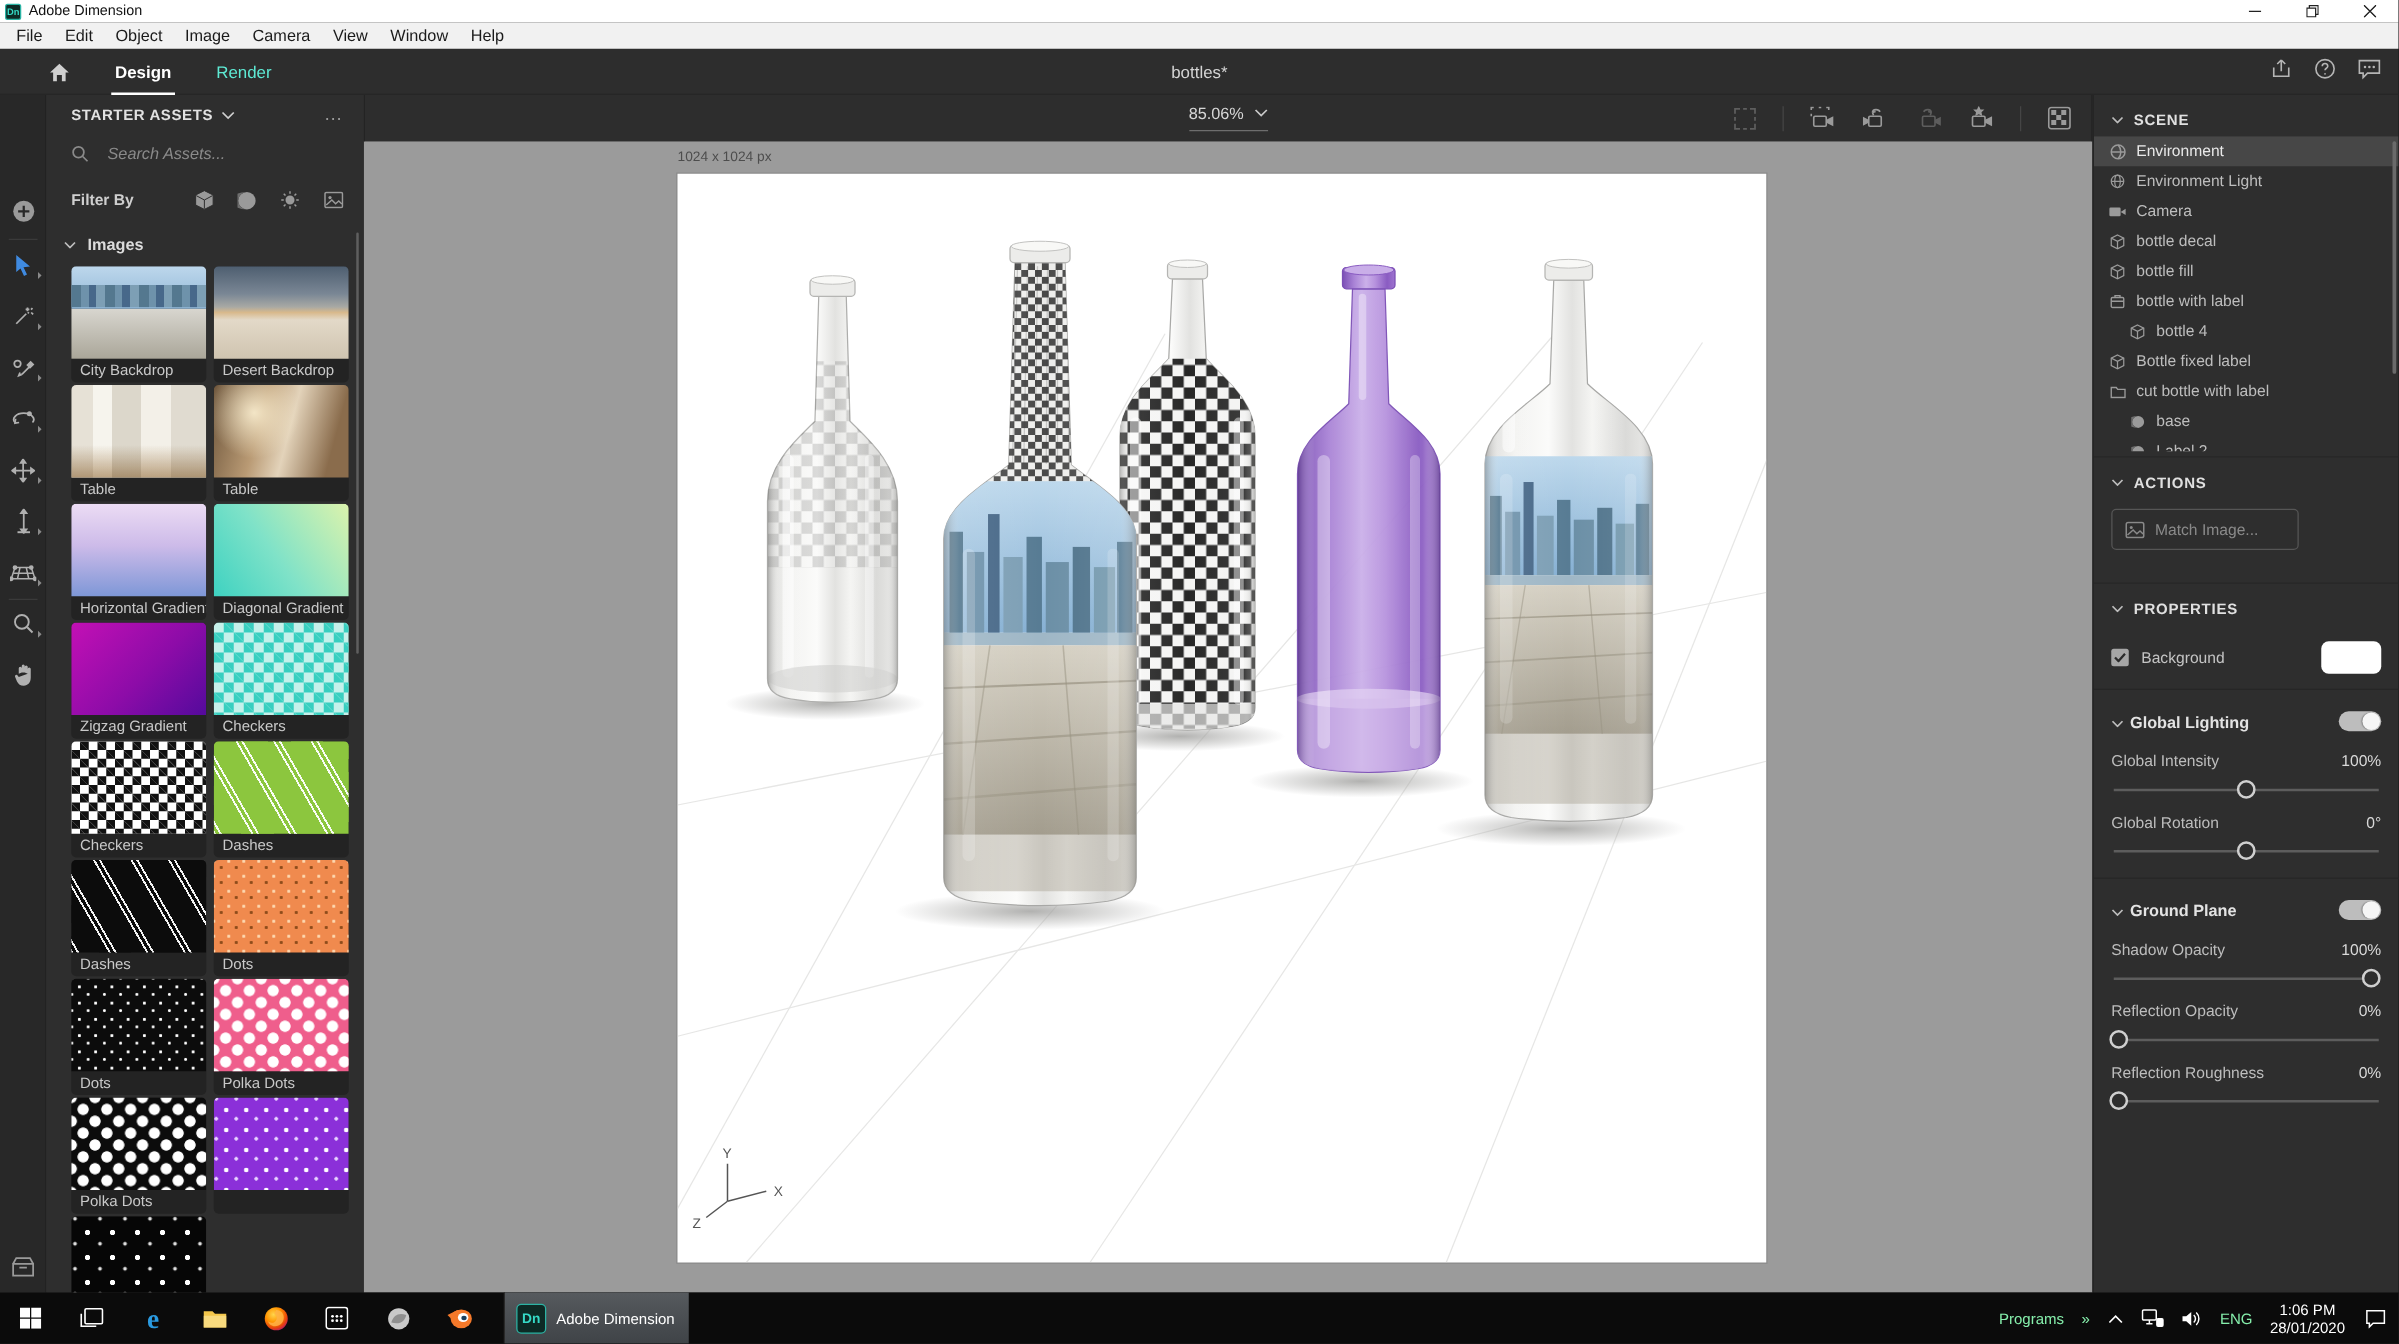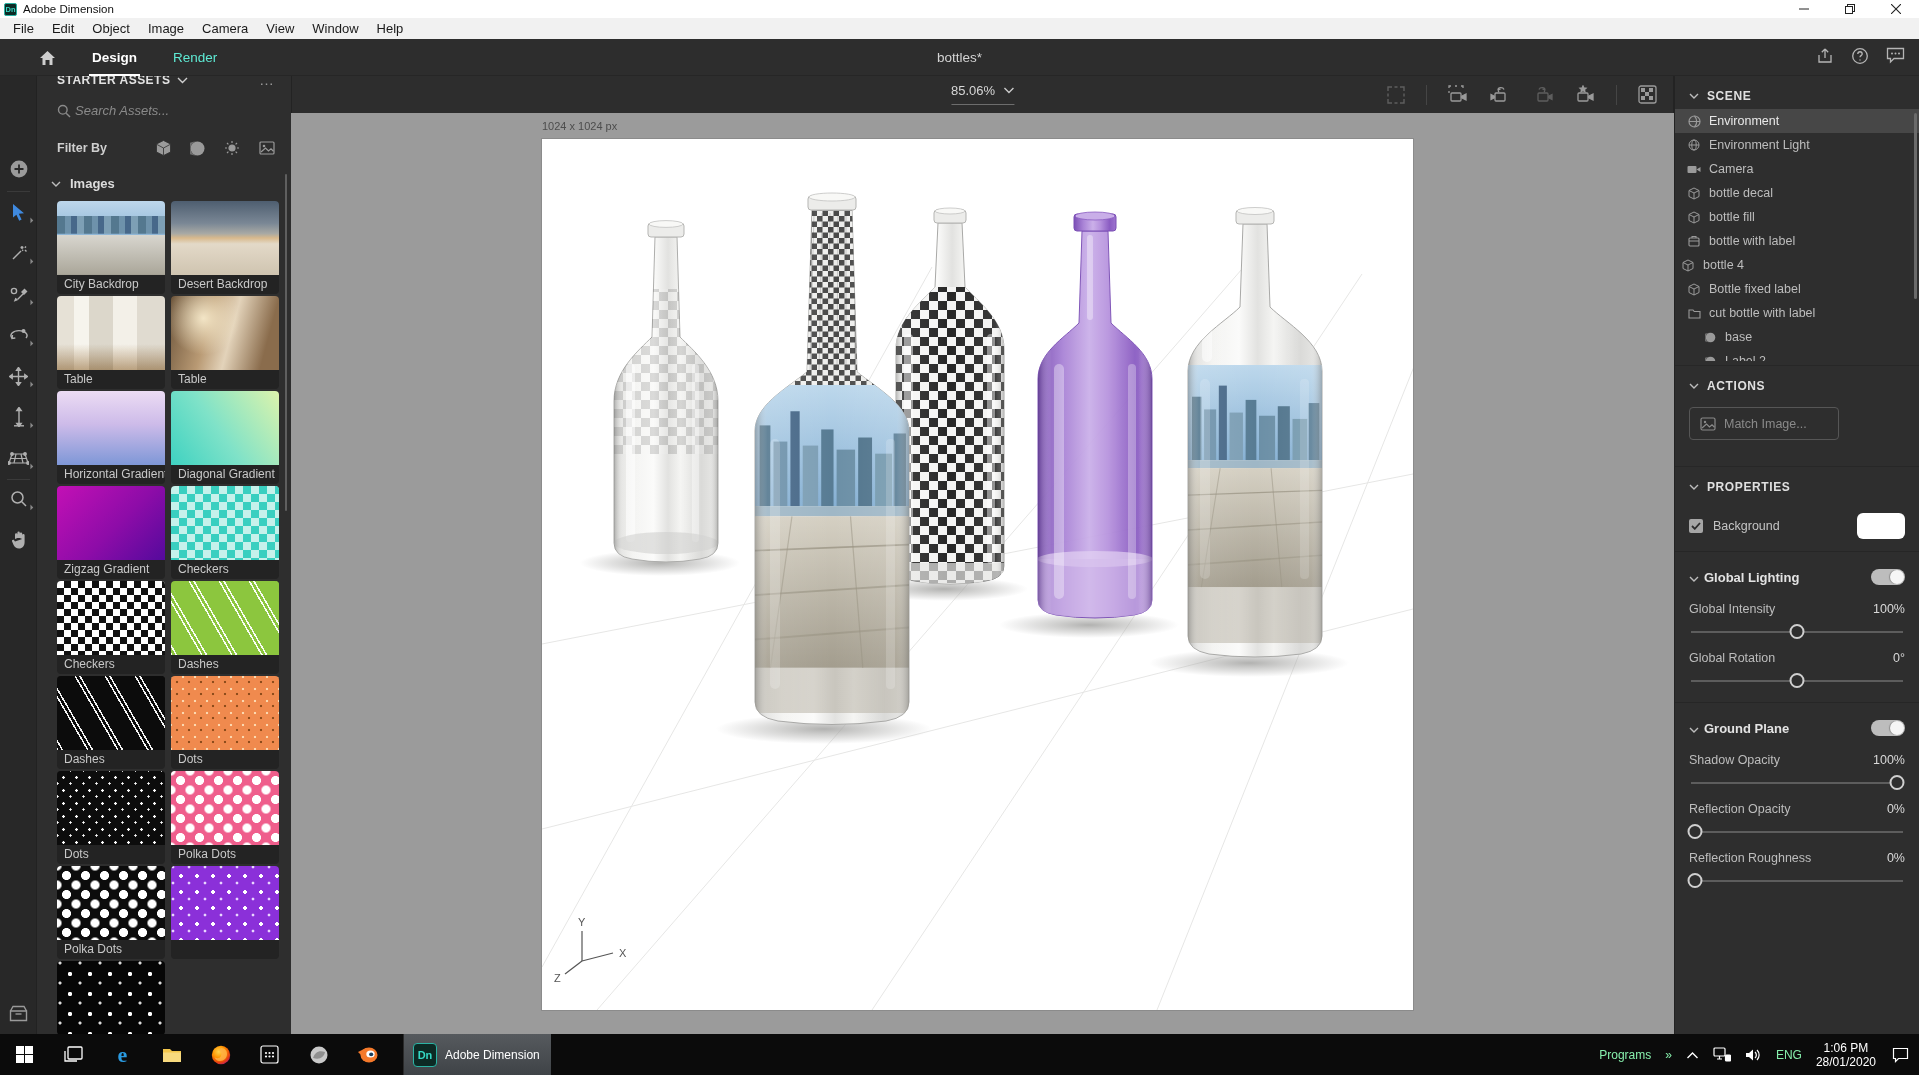--- a/index.html
+++ b/index.html
@@ -28,26 +28,26 @@
 #doc-title{position:absolute;left:50%;top:0;transform:translateX(-50%);height:37px;display:flex;align-items:center;font-size:13.5px;color:#d4d4d4}
 #header-right{position:absolute;right:14px;top:0;height:37px;display:flex;align-items:center;gap:17px}
 
 
 #tools{position:absolute;top:76px;left:0;width:37px;bottom:41px;background:#282828;border-right:1px solid #222;z-index:20}
 .tool{position:absolute;left:0;width:37px;height:34px;display:flex;align-items:center;justify-content:center}
 .tool .fly{position:absolute;right:6px;bottom:6px;width:0;height:0;border-left:4px solid transparent;border-top:4px solid transparent;border-bottom:4px solid #8a8a8a;transform:rotate(-45deg)}
 .tool-div{position:absolute;left:7px;width:23px;height:1px;background:#3a3a3a}
 
 
-#assets{position:absolute;top:60px;left:37px;width:254px;bottom:41px;background:#2e2e2e;overflow:hidden;z-index:20}
+#assets{position:absolute;top:72px;left:37px;width:254px;bottom:41px;background:#2e2e2e;overflow:hidden;z-index:20}
 .assets-head{display:flex;align-items:center;margin:13px 16px 0 20px}
 .assets-title{font-size:12px;font-weight:bold;letter-spacing:.04em;color:#e2e2e2}
 .assets-head svg{margin-left:7px}
 .panel-menu{margin-left:auto;color:#9a9a9a;font-size:15px;letter-spacing:1px;line-height:8px}
-.search-row{display:flex;align-items:center;margin:16px 16px 0 20px;gap:4px}
+.search-row{display:flex;align-items:center;margin:16px 16px 0 20px;gap:15px}
 .search-ph{font-size:13px;font-style:italic;color:#8a8a8a}
 .filter-row{display:flex;align-items:center;margin:22px 16px 0 20px}
 .filter-label{font-size:12.5px;font-weight:bold;color:#cfcfcf}
 .filter-icons{margin-left:auto;display:flex;gap:19px;align-items:center}
 .images-head{display:flex;align-items:center;gap:9px;margin:20px 16px 0 14px;font-size:13px;font-weight:bold;color:#dcdcdc}
 #asset-grid{display:grid;grid-template-columns:108px 108px;column-gap:6px;row-gap:2px;margin:10px 0 0 20px}
 .asset-card{border-radius:4px;overflow:hidden;background:#232323}
 .thumb{height:74px}
 .asset-label{height:19px;font-size:12px;color:#c9c9c9;padding:2px 7px;white-space:nowrap;overflow:hidden}
 .vscroll{position:absolute;right:4px;top:114px;width:2px;height:337px;background:#5f5f5f;border-radius:1px}
@@ -697,21 +697,21 @@
         </div>
         <div class="scene-row" style="padding-left: 12px;">
           <span class="s-icon">
             <svg width="12" height="12" viewBox="0 0 12 12" fill="none" stroke="#9a9a9a" stroke-width="1.1">
               <rect x="1" y="3" width="10" height="8" rx="1"></rect>
               <path d="M4 3 V1.5 H8 V3 M1 6 H11"></path>
             </svg>
           </span>
           <span>bottle with label</span>
         </div>
-        <div class="scene-row" style="padding-left: 6px;">
+        <div class="scene-row" style="padding-left: 28px;">
           <span class="s-icon">
             <svg width="12" height="13" viewBox="0 0 12 13" fill="none" stroke="#9a9a9a" stroke-width="1">
               <path d="M6 1 L11 3.5 V9.5 L6 12 L1 9.5 V3.5 Z"></path>
               <path d="M1 3.5 L6 6 L11 3.5 M6 6 V12"></path>
             </svg>
           </span>
           <span>bottle 4</span>
         </div>
         <div class="scene-row" style="padding-left: 12px;">
           <span class="s-icon">

